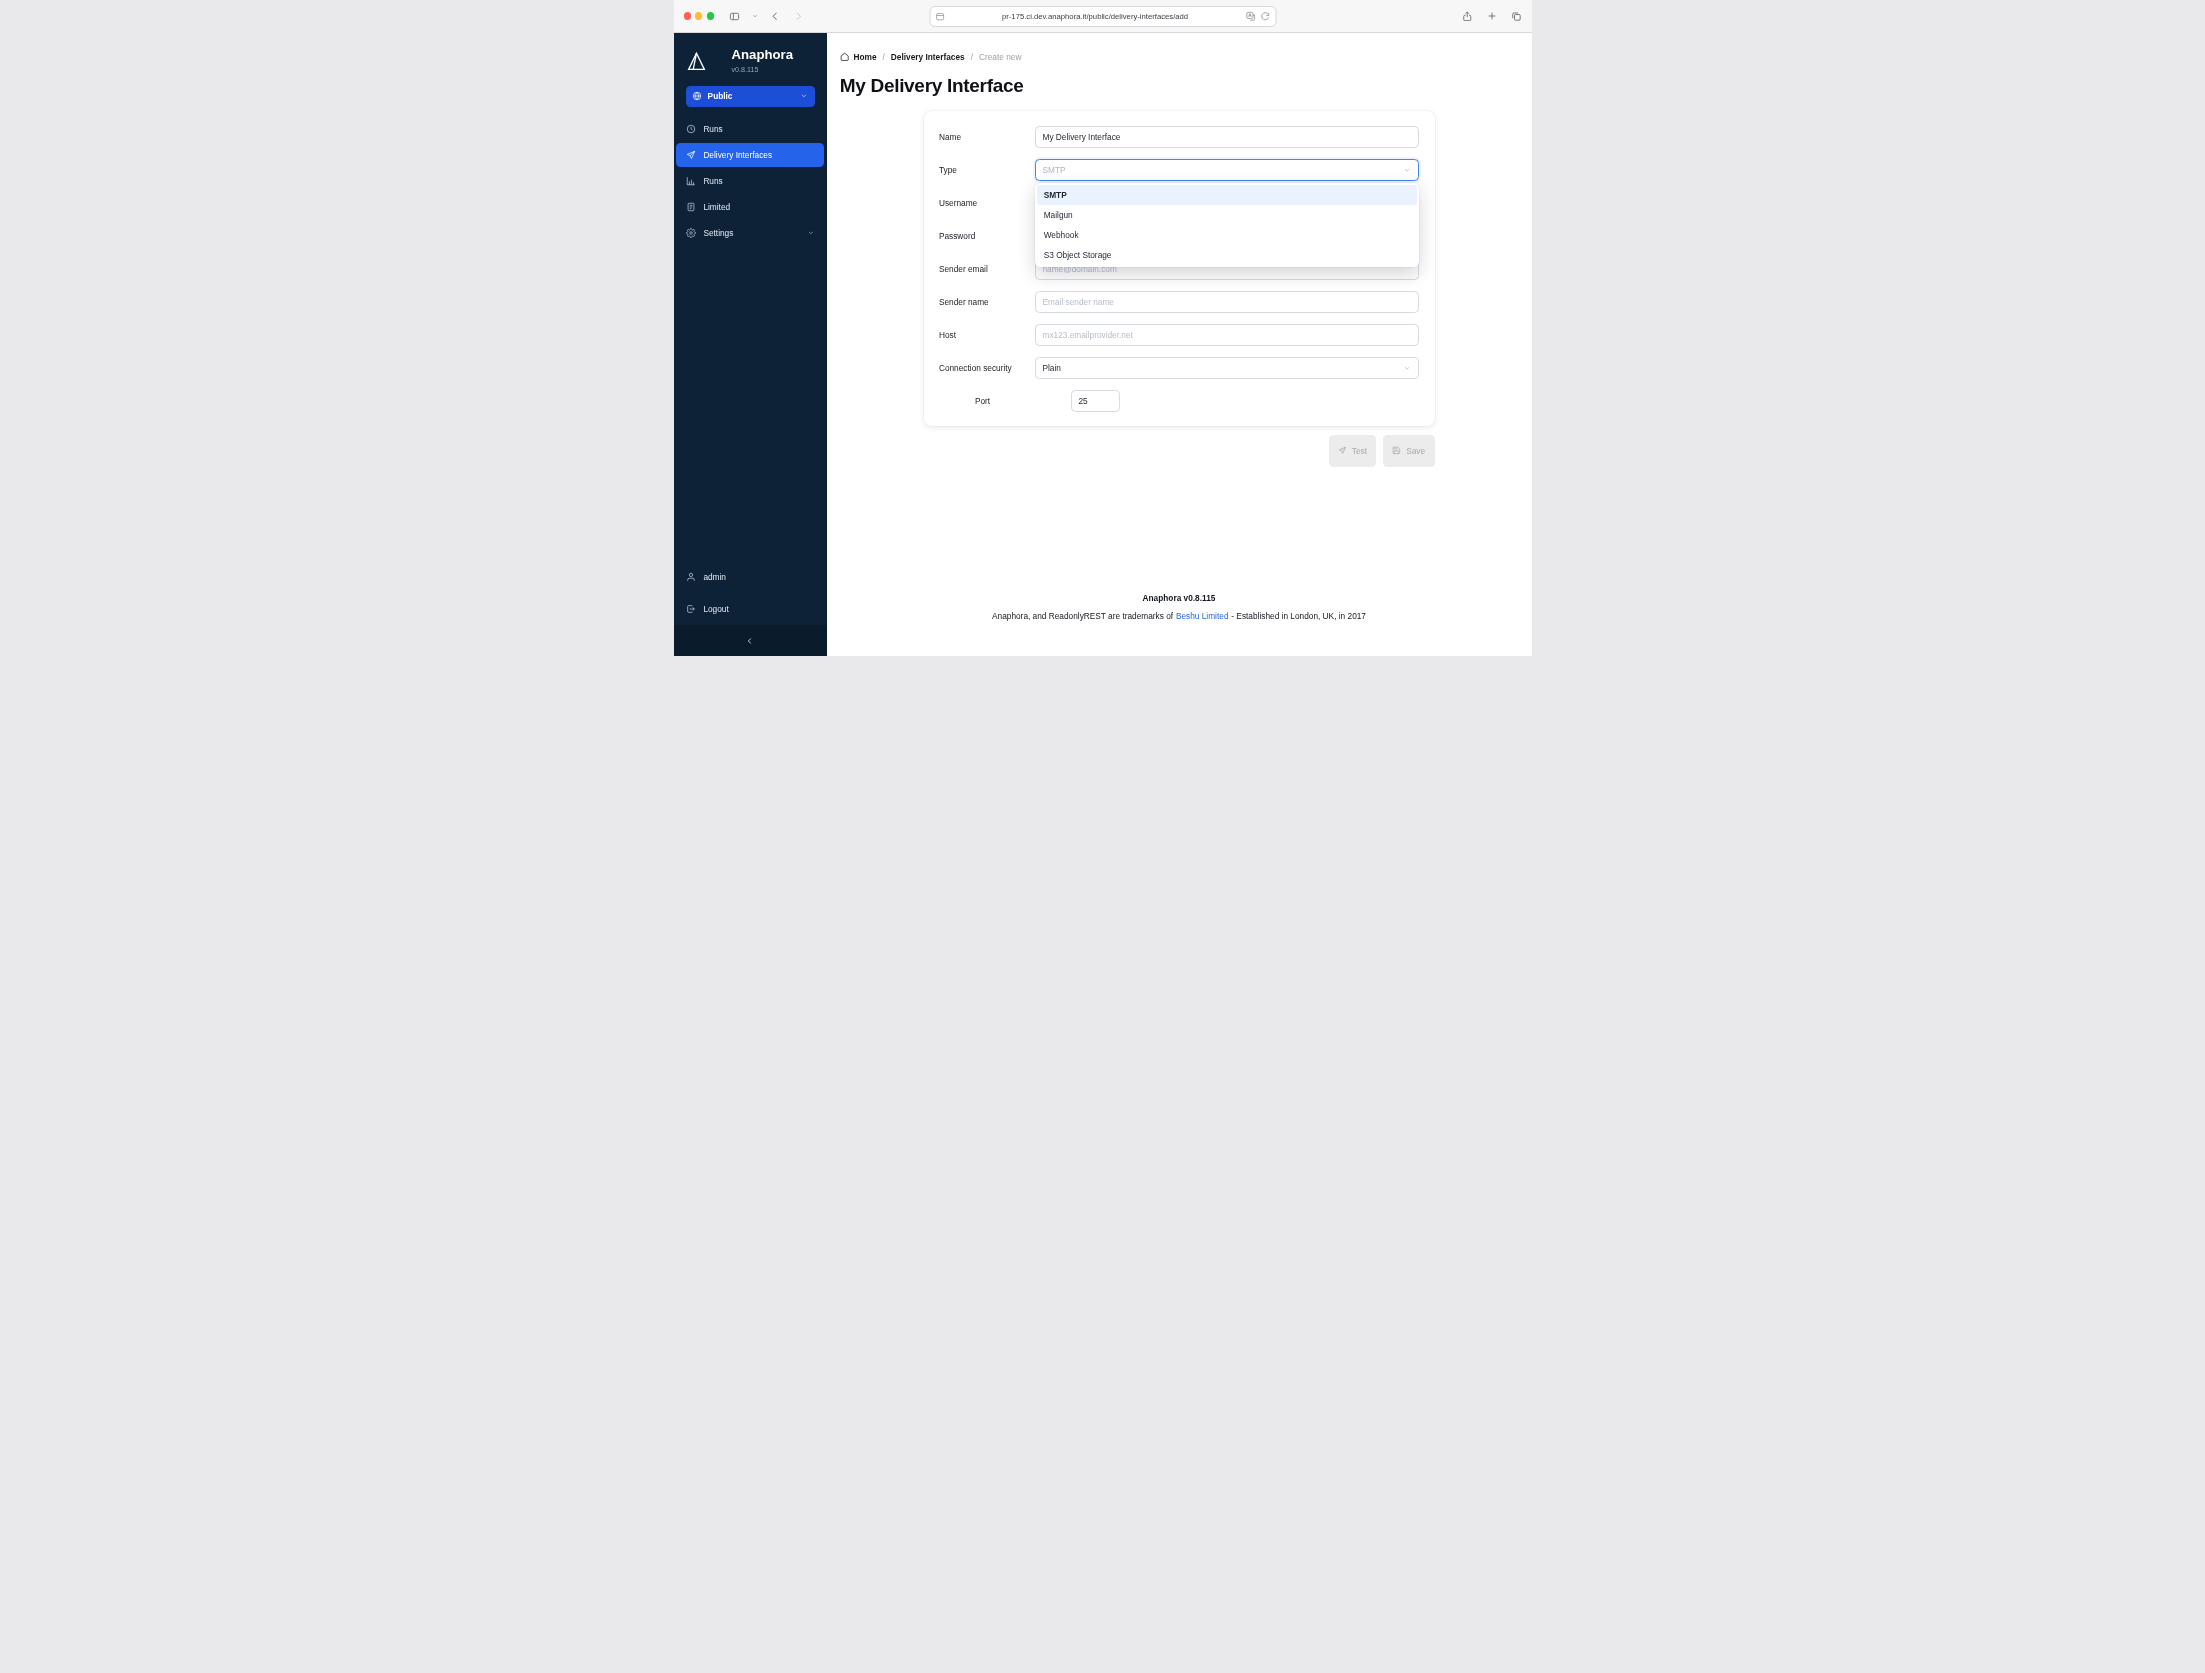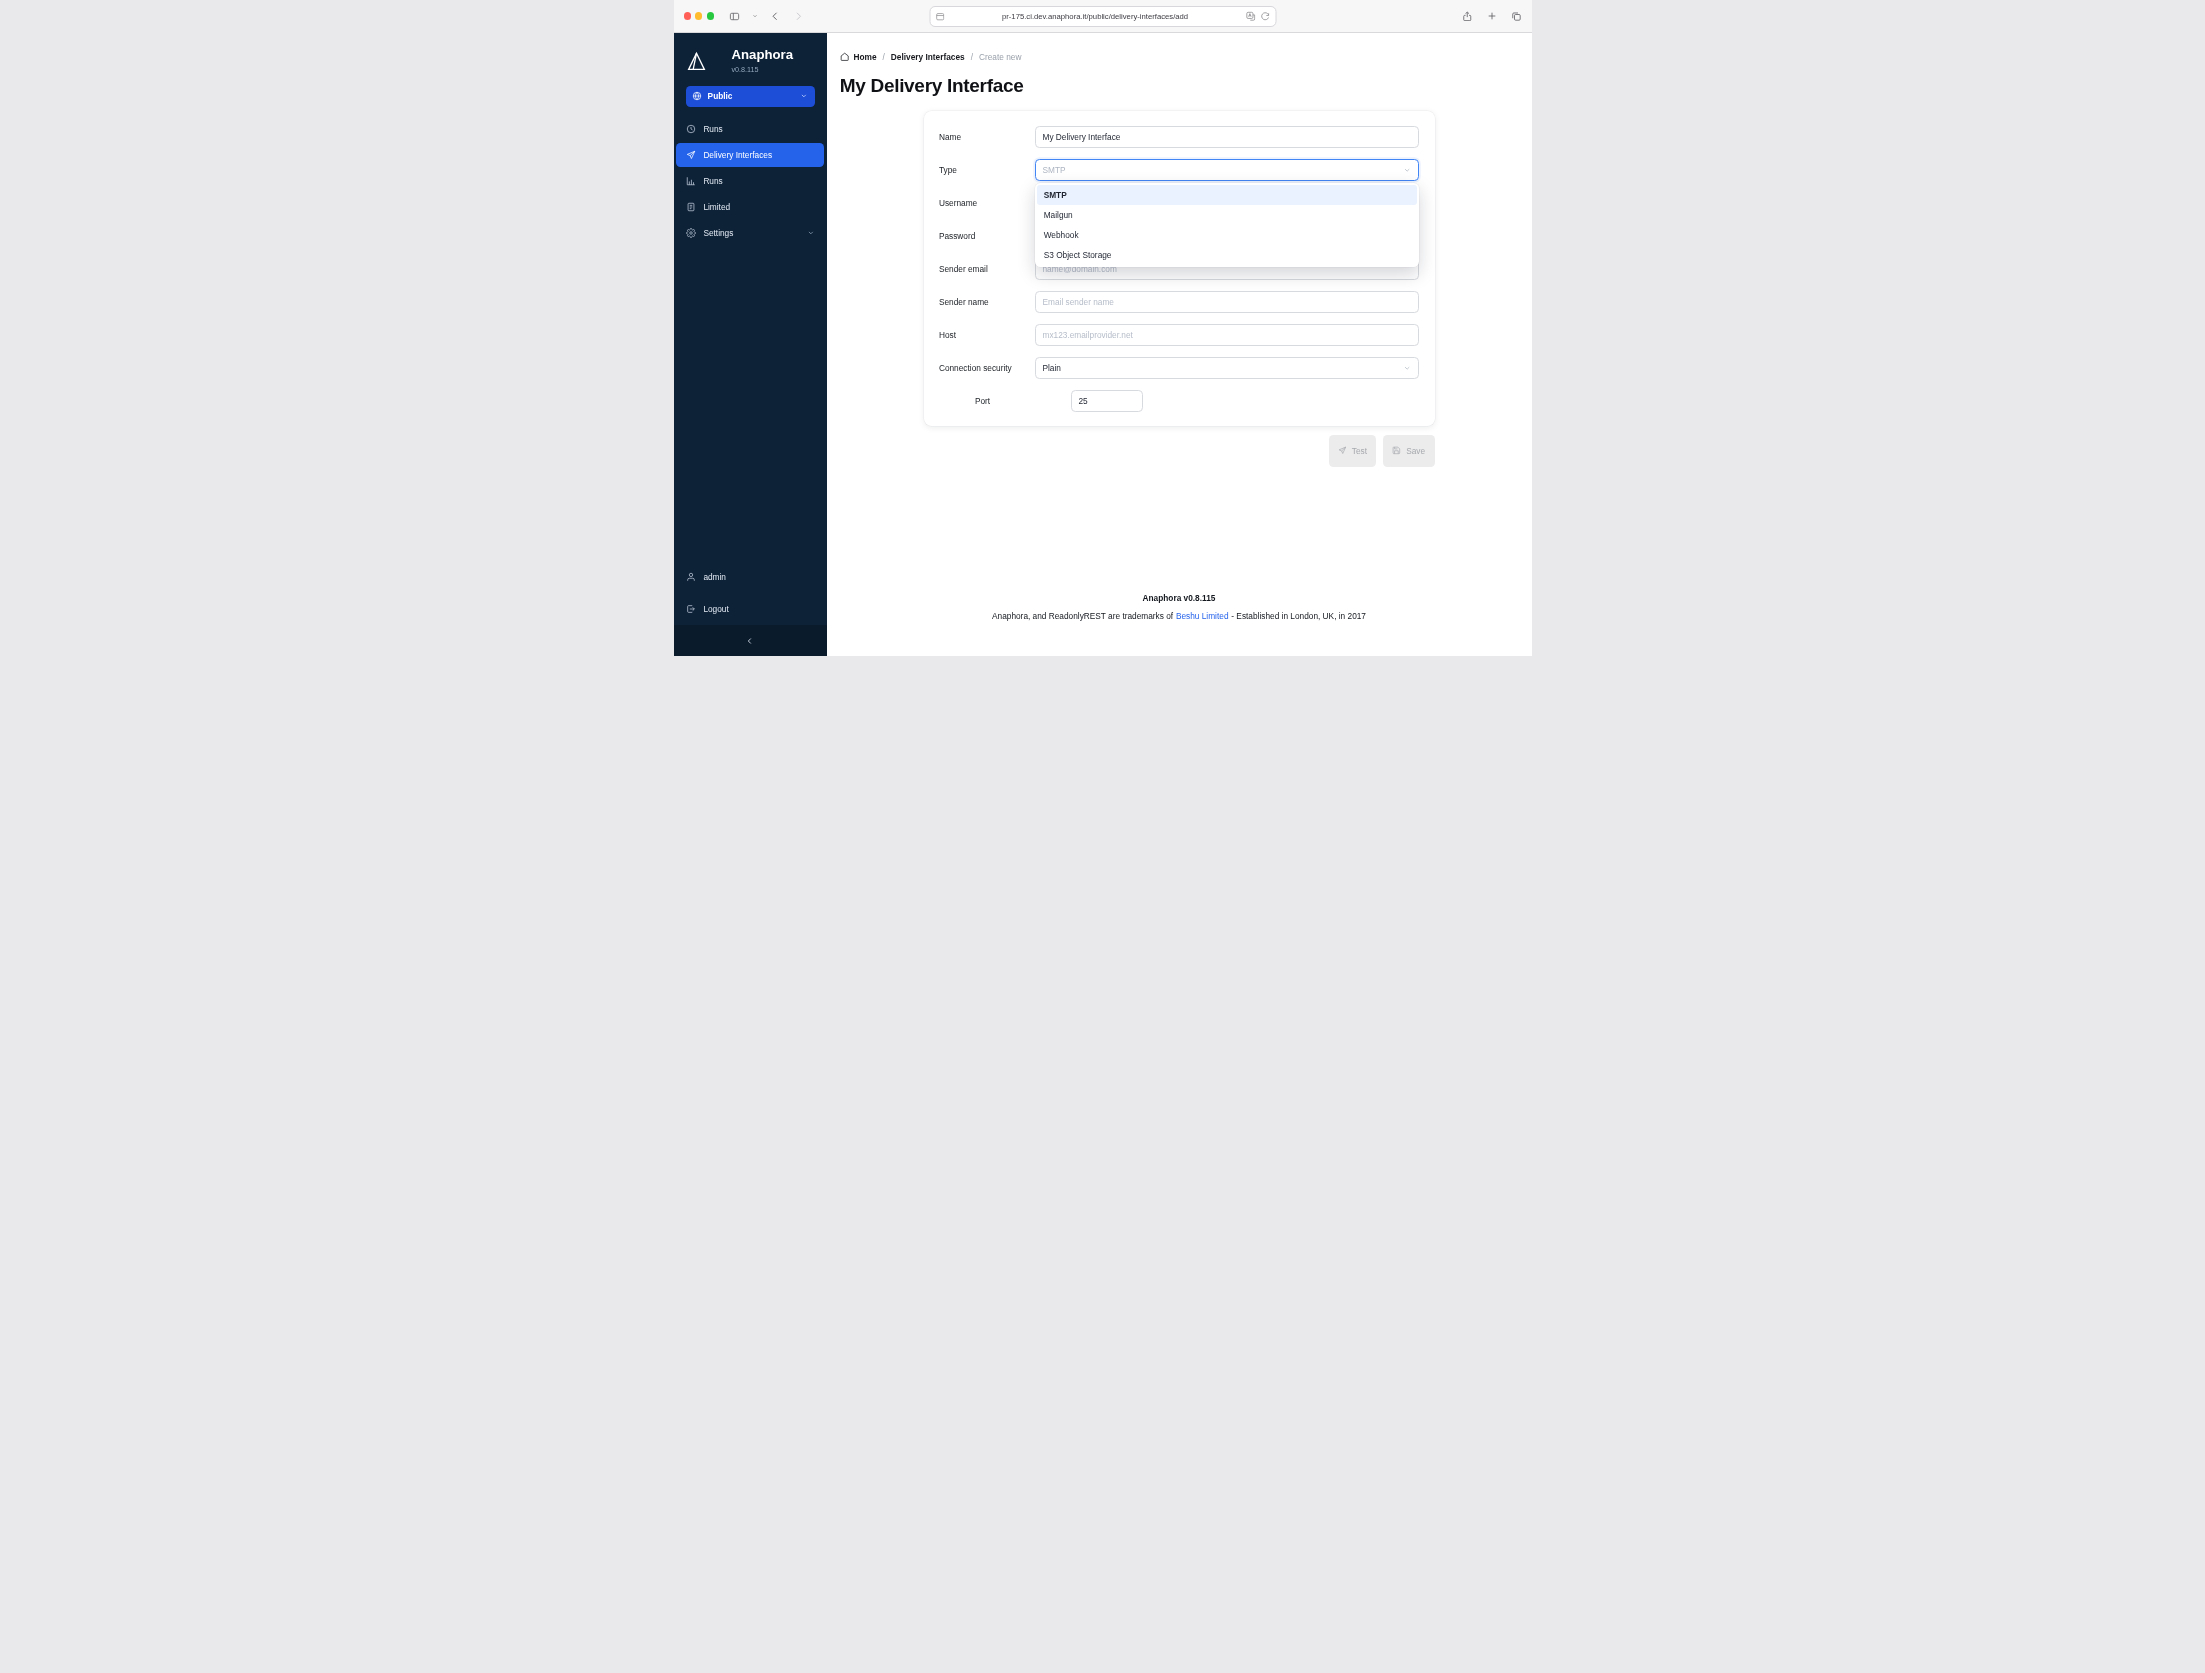--- a/index.html
+++ b/index.html
@@ -81,21 +81,21 @@
   .form-row{display:grid;grid-template-columns:96px 1fr;align-items:center;margin-bottom:11px;}
   .form-row:last-child{margin-bottom:0;margin-left:36px;}
   .f-label{font-size:8.3px;color:#1b1f24;}
   .field{position:relative;}
   .input{
     height:22px;width:100%;border:0.6px solid #d7dade;border-radius:4.4px;padding:0 6.6px;
     font-size:8.3px;color:#1f2430;background:#fff;outline:none;
     font-family:"Liberation Sans","DejaVu Sans",sans-serif;
   }
   .input::placeholder{color:#b6bdc9;}
-  .input--sm{width:72px;}
+  .input--sm{width:49px;}
   .select{
     height:22px;border:0.6px solid #d7dade;border-radius:4.4px;background:#fff;
     display:flex;align-items:center;justify-content:space-between;
     padding:0 6.6px;font-size:8.3px;color:#1f2430;cursor:pointer;
   }
   .select .chev{color:#aab2be;}
   .select.focused{border:0.8px solid #4285f4;box-shadow:0 0 0 1.7px rgba(66,133,244,0.10);}
   .select .ghost{color:#aeb6c2;}
 
   .dropdown{

